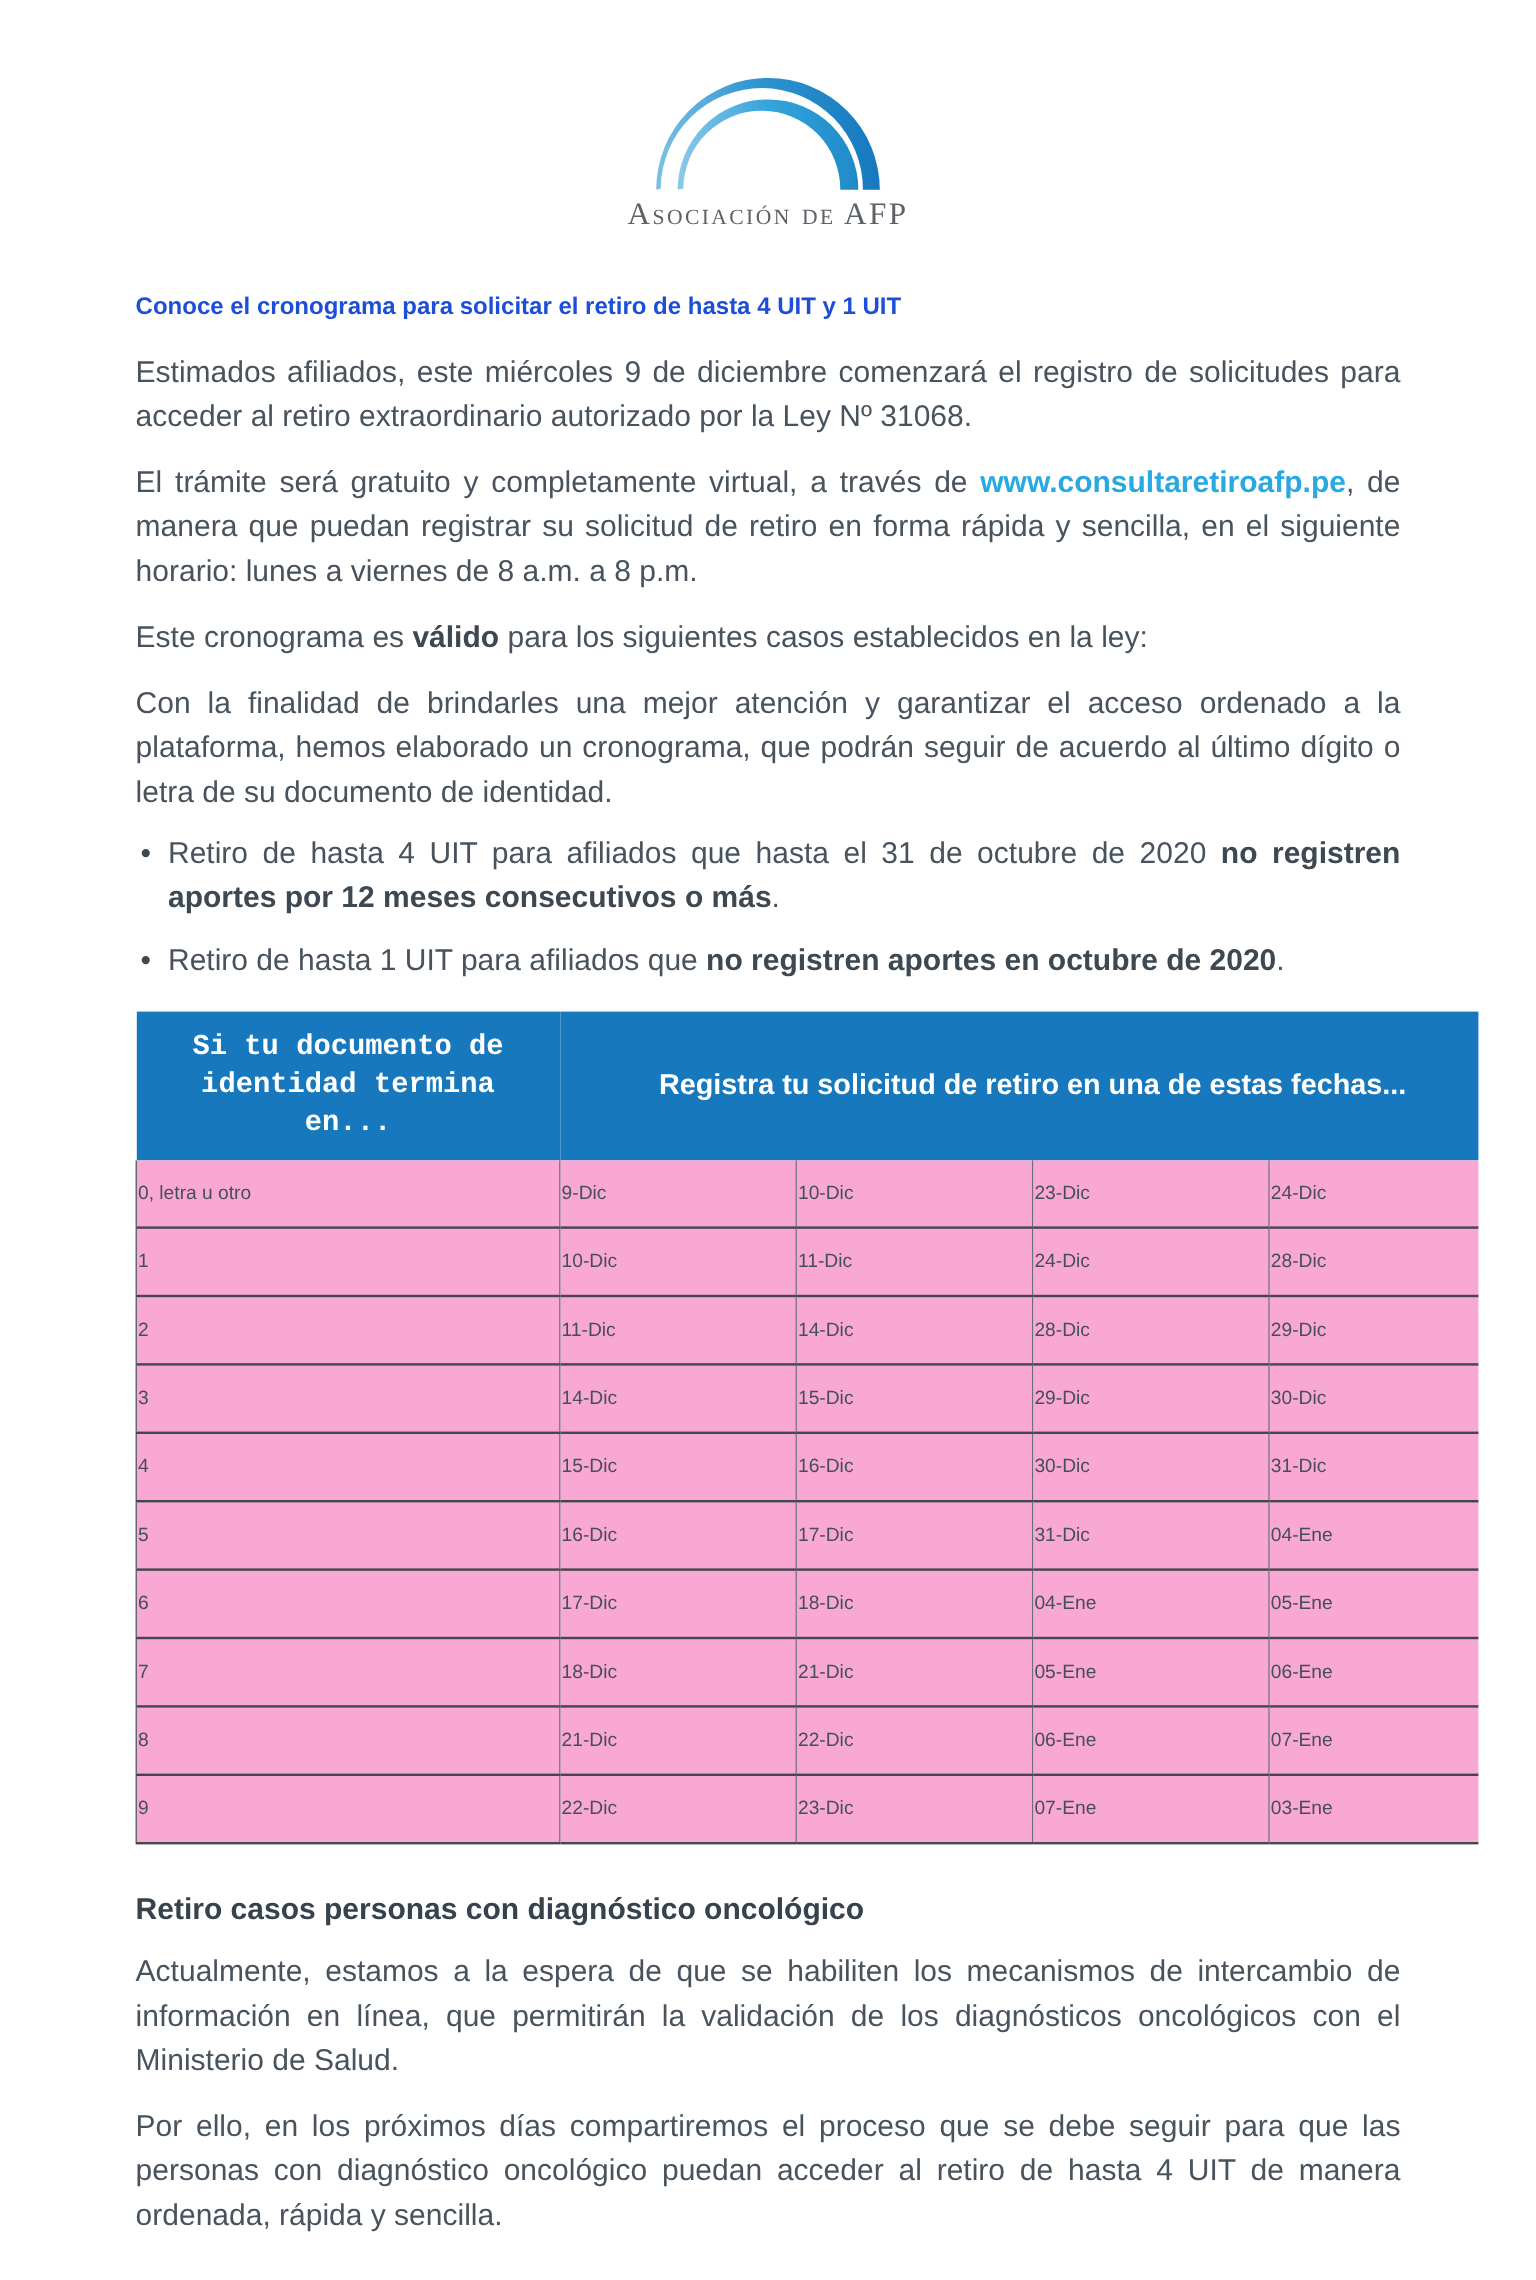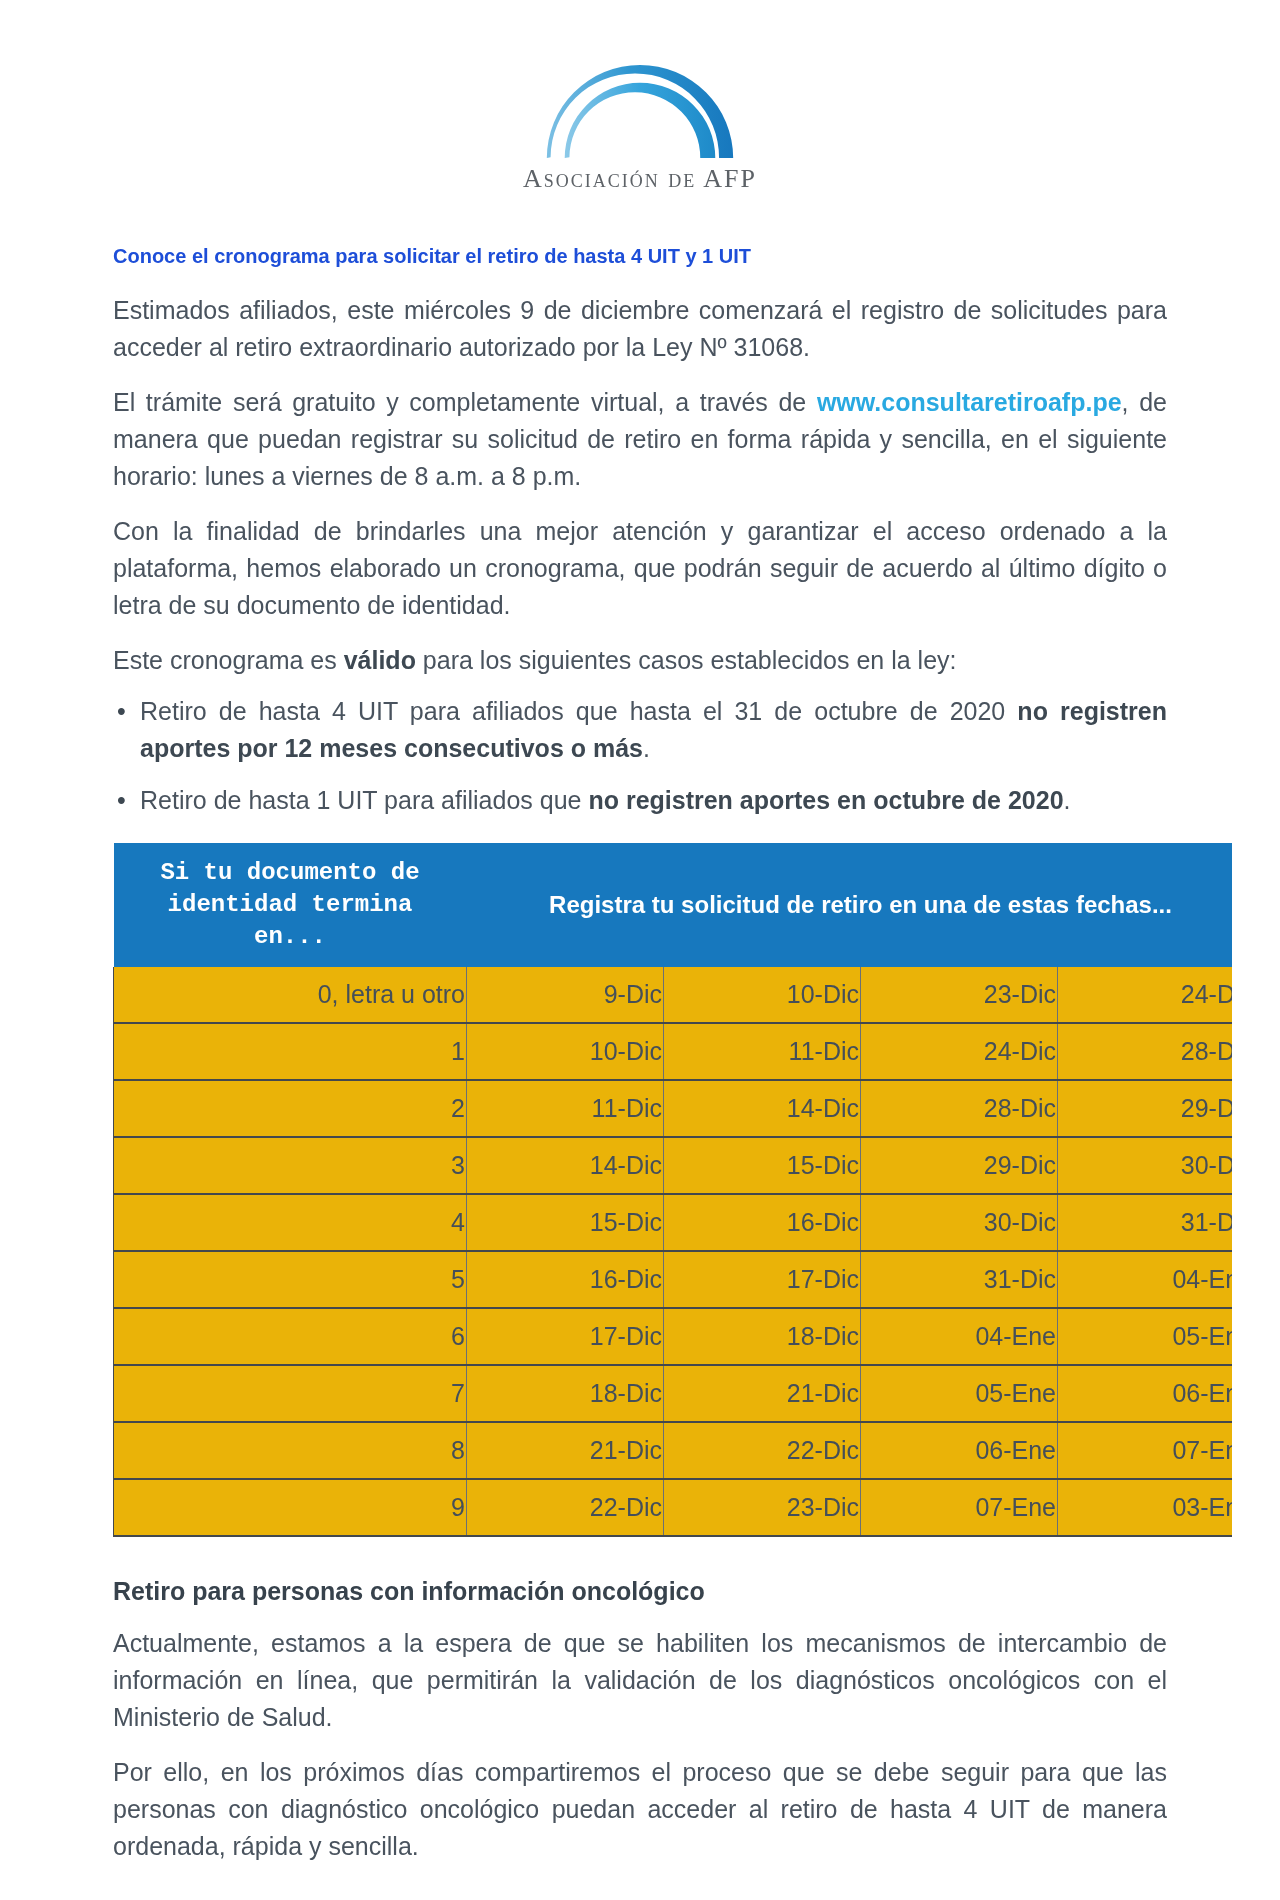--- a/index.html
+++ b/index.html
@@ -45,22 +45,22 @@
     text-align:center;border:none;
   }
   th.th-left{
     font-size:24px;line-height:32px;padding:14px 26px;
     border-right:3px solid #ffffff;
     font-family:Liberation Mono, monospace;
   }
   th.th-right{font-size:24px;padding:14px 10px;}
   table.schedule thead tr{height:101px;}
   table.schedule tbody td{
-    height:53px;text-align:right;vertical-align:middle;
-    font-size:25px;color:#454f59;background:#eab308;
+    height:53px;text-align:left;vertical-align:middle;
+    font-size:16px;color:#454f59;background:#f9a8d4;
     border-top:2px solid #43484d;border-left:1px solid #6b7074;
   }
   table.schedule tbody td:first-child{border-left:1px solid #43484d;}
   table.schedule tbody td:last-child{border-right:1px solid #43484d;}
   table.schedule tbody tr:first-child td{border-top:none;}
   table.schedule tbody tr:last-child td{border-bottom:2px solid #43484d;}
   
   .sub-heading{
     margin:38px 0 0 0;font-size:25px;line-height:32px;font-weight:700;color:#37424c;
   }
@@ -89,23 +89,23 @@
     </svg>
     <div class="logo-text">Asociación de AFP</div>
   </div>
 
   <h1 class="headline">Conoce el cronograma para solicitar el retiro de hasta 4 UIT y 1 UIT</h1>
 
   <p class="body">Estimados afiliados, este miércoles 9 de diciembre comenzará el registro de solicitudes para acceder al retiro extraordinario autorizado por la Ley Nº 31068.</p>
 
   <p class="body"><span>El trámite será gratuito y completamente virtual, a través de </span><a class="link">www.consultaretiroafp.pe</a><span>, de manera que puedan registrar su solicitud de retiro en forma rápida y sencilla, en el siguiente horario: lunes a viernes de 8 a.m. a 8 p.m.</span></p>
 
+  <p class="body"><span>Este cronograma es </span><span class="bold">válido</span><span> para los siguientes casos establecidos en la ley:</span></p>
+
   <p class="body">Con la finalidad de brindarles una mejor atención y garantizar el acceso ordenado a la plataforma, hemos elaborado un cronograma, que podrán seguir de acuerdo al último dígito o letra de su documento de identidad.</p>
-
-  <p class="body"><span>Este cronograma es </span><span class="bold">válido</span><span> para los siguientes casos establecidos en la ley:</span></p>
 
   <ul class="bullets">
     <li><span>Retiro de hasta 4 UIT para afiliados que hasta el 31 de octubre de 2020 </span><span class="bold">no registren aportes por 12 meses consecutivos o más</span><span>.</span></li>
     <li><span>Retiro de hasta 1 UIT para afiliados que </span><span class="bold">no registren aportes en octubre de 2020</span><span>.</span></li>
   </ul>
 
   <table class="schedule">
     <colgroup>
       <col class="c1">
         <col class="cd">
@@ -186,17 +186,17 @@
         <tr>
           <td>9</td>
           <td>22-Dic</td>
           <td>23-Dic</td>
           <td>07-Ene</td>
           <td>03-Ene</td>
         </tr>
       </tbody>
   </table>
 
-  <h2 class="sub-heading">Retiro para personas con información oncológico</h2>
+  <h2 class="sub-heading">Retiro casos personas con diagnóstico oncológico</h2>
   <p class="body">Actualmente, estamos a la espera de que se habiliten los mecanismos de intercambio de información en línea, que permitirán la validación de los diagnósticos oncológicos con el Ministerio de Salud.</p>
   <p class="body">Por ello, en los próximos días compartiremos el proceso que se debe seguir para que las personas con diagnóstico oncológico puedan acceder al retiro de hasta 4 UIT de manera ordenada, rápida y sencilla.</p>
 
 </div>
 
 </body></html>

